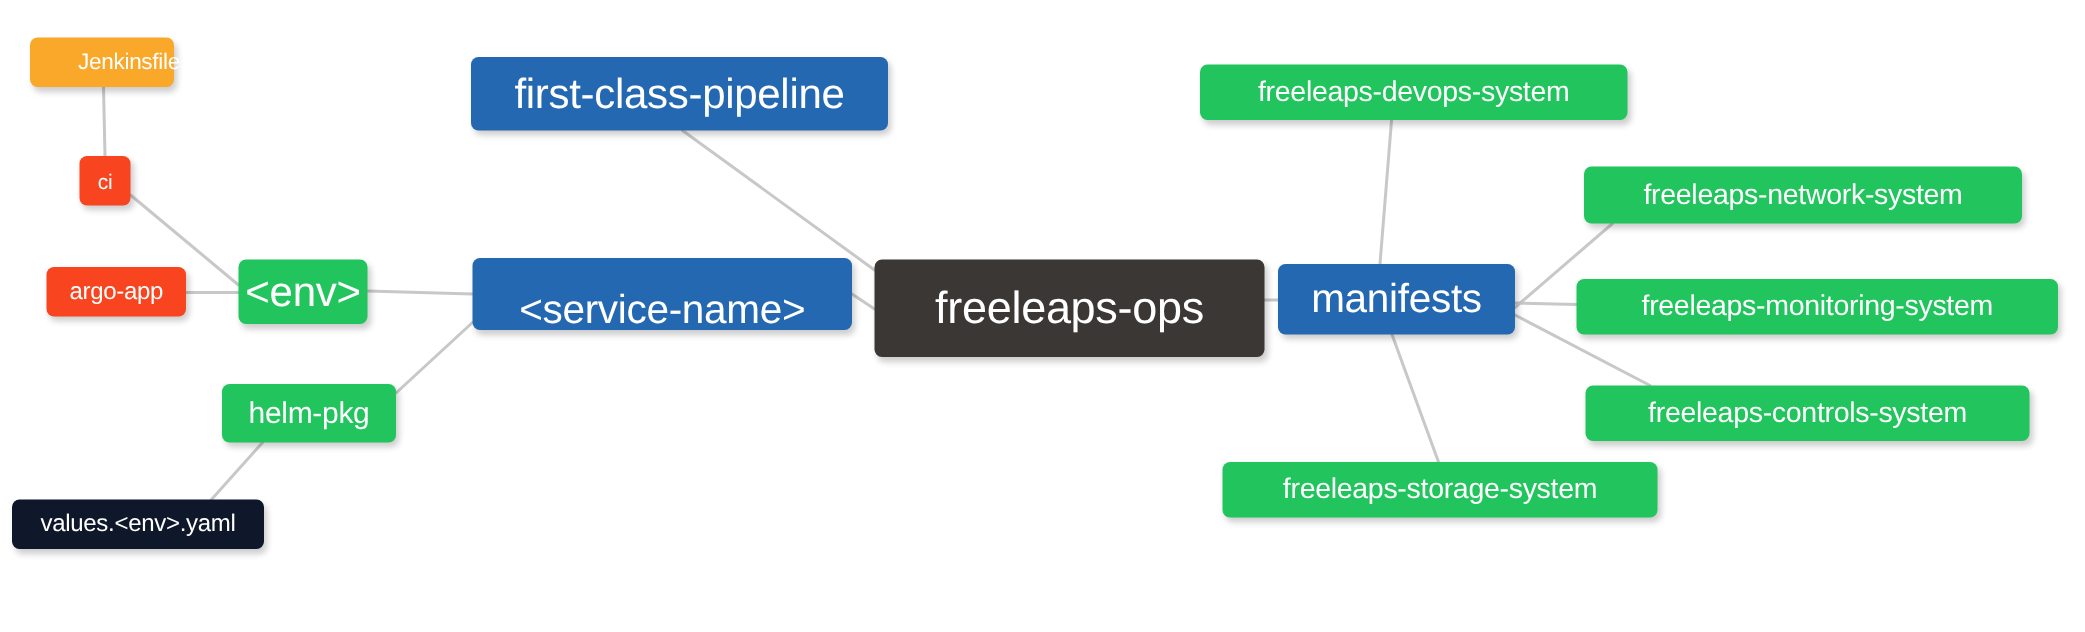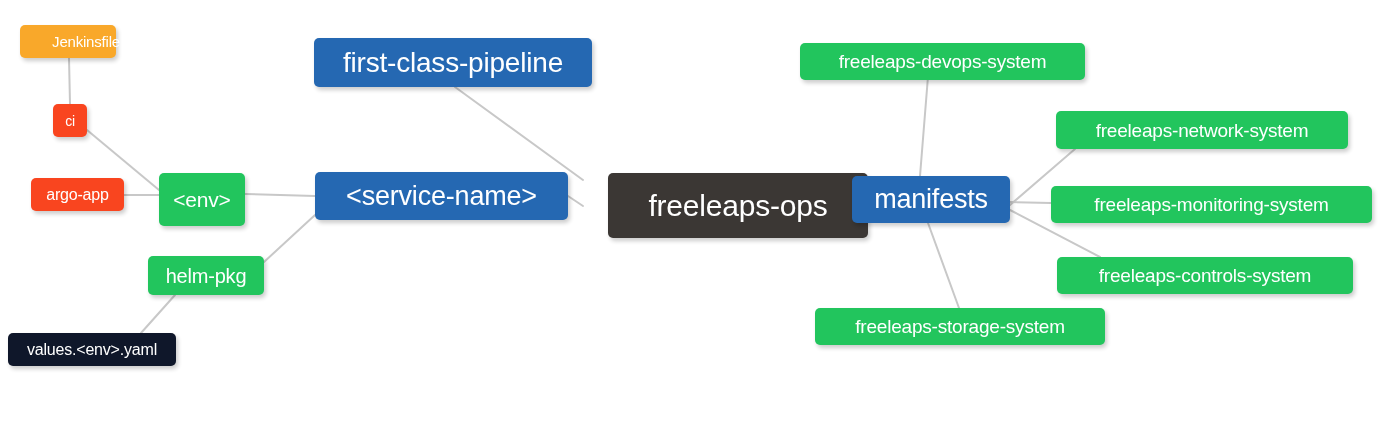--- a/index.html
+++ b/index.html
@@ -63,36 +63,36 @@
   <div id="nodes">
       <div class="node" style="left: 20px; top: 25px; width: 96px; height: 33px; background: rgb(249, 168, 42); font-size: 15px; padding-left: 36px;">
         <span>Jenkinsfile</span>
       </div>
       <div class="node" style="left: 53px; top: 104px; width: 34px; height: 33px; background: rgb(249, 69, 31); font-size: 14px; justify-content: center;">
         <span>ci</span>
       </div>
       <div class="node" style="left: 31px; top: 178px; width: 93px; height: 33px; background: rgb(249, 69, 31); font-size: 16px;">
         <span>argo-app</span>
       </div>
-      <div class="node" style="left: 159px; top: 173px; width: 86px; height: 53px; background: rgb(34, 197, 93); font-size: 21px;">
+      <div class="node" style="left: 159px; top: 173px; width: 86px; height: 43px; background: rgb(34, 197, 93); font-size: 28px;">
         <span>&lt;env&gt;</span>
       </div>
       <div class="node" style="left: 148px; top: 256px; width: 116px; height: 39px; background: rgb(34, 197, 93); font-size: 20px;">
         <span>helm-pkg</span>
       </div>
       <div class="node" style="left: 8px; top: 333px; width: 168px; height: 33px; background: #0f172a; font-size: 16px;">
         <span>values.&lt;env&gt;.yaml</span>
       </div>
       <div class="node" style="left: 314px; top: 38px; width: 278px; height: 49px; background: rgb(37, 104, 178); font-size: 28px;">
         <span>first-class-pipeline</span>
       </div>
-      <div class="node" style="left: 315px; top: 172px; width: 253px; height: 48px; background: rgb(37, 104, 178); font-size: 27px;">
+      <div class="node" style="left: 315px; top: 172px; width: 253px; height: 48px; background: rgb(37, 104, 178); font-size: 27px; align-items: flex-end;">
         <span>&lt;service-name&gt;</span>
       </div>
-      <div class="node" style="left: 583px; top: 173px; width: 260px; height: 65px; background: rgb(59, 55, 52); font-size: 30px; margin-left: 25px;">
+      <div class="node" style="left: 583px; top: 173px; width: 260px; height: 65px; background: rgb(59, 55, 52); font-size: 30px;">
         <span>freeleaps-ops</span>
       </div>
       <div class="node" style="left: 852px; top: 176px; width: 158px; height: 47px; background: rgb(37, 104, 178); font-size: 27px;">
         <span>manifests</span>
       </div>
       <div class="node" style="left: 800px; top: 27px; width: 285px; height: 37px; background: rgb(34, 197, 93); font-size: 19px; margin-top: 16px;">
         <span>freeleaps-devops-system</span>
       </div>
       <div class="node" style="left: 1056px; top: 111px; width: 292px; height: 38px; background: rgb(34, 197, 93); font-size: 19px;">
         <span>freeleaps-network-system</span>

